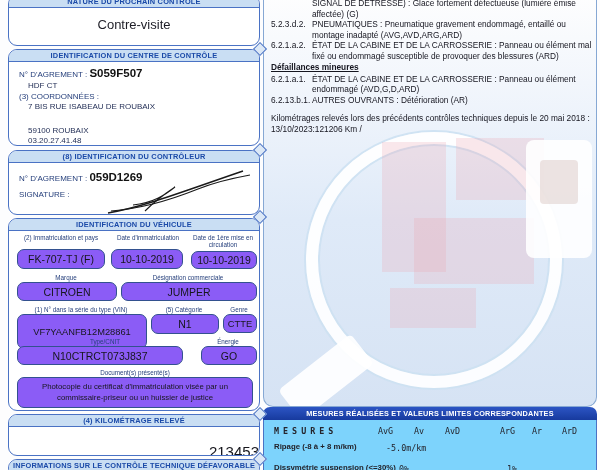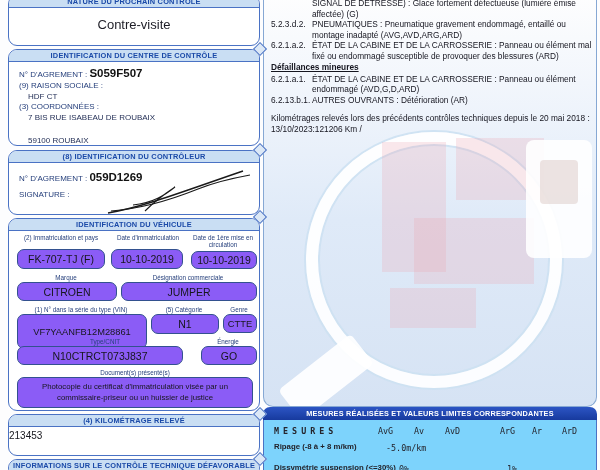--- a/index.html
+++ b/index.html
@@ -29,21 +29,21 @@
 
   .box-vehicule{top:218px;height:193px;}
   .flabel{position:absolute;font-size:6.3px;color:#27407c;text-align:center;line-height:1.15;}
   .fbox{position:absolute;border:1.5px solid #33518f;border-radius:7px;background:#8b5cf6;
         font-size:10.5px;color:#16161c;text-align:center;box-sizing:border-box;
         display:flex;align-items:center;justify-content:center;}
   .fbox.small{font-size:9.3px;}
   .fbox.doc{font-size:7.8px;line-height:1.3;padding:2px 6px;}
 
   .box-km{top:414px;height:42px;}
-  .km-value{margin-top:3px;text-align:left;font-size:10px;color:#16161c;}
+  .km-value{margin-top:16px;text-align:right;font-size:15px;color:#16161c;}
 
   .box-infos{top:459px;height:18px;}
 
   
   .right-panel{position:absolute;left:263px;top:-8px;width:334px;height:415px;
        background:linear-gradient(180deg,#fefefe 0%,#f2f6fc 22%,#dfeaf8 55%,#d6e3f4 100%);
        border:1px solid #86a8d4;border-top:none;border-radius:0 0 10px 10px;
        box-sizing:border-box;overflow:hidden;}
   .wm-ring{position:absolute;left:42px;top:140px;width:232px;height:232px;border-radius:50%;
        border:12px solid rgba(255,255,255,.92);box-shadow:0 0 0 2px rgba(205,225,242,.9),inset 0 0 0 2px rgba(205,225,242,.9);}
@@ -88,21 +88,20 @@
     <div class="nature-value">Contre-visite</div>
   </div>
 
   <div class="box box-centre">
     <div class="box-header">IDENTIFICATION DU CENTRE DE CONTRÔLE</div>
     <div class="centre-body">
       <div>
         <span class="lbl">N° D'AGREMENT :</span>
         <span class="val-big">S059F507</span>
       </div>
-      <div class="lbl">(9) RAISON SOCIALE :</div>
       <div class="indent">HDF CT</div>
       <div class="lbl">(3) COORDONNÉES :</div>
       <div class="indent">7 BIS RUE ISABEAU DE ROUBAIX</div>
       <div class="indent" style="margin-top:13px;">59100 ROUBAIX</div>
       <div class="indent">03.20.27.41.48</div>
     </div>
   </div>
 
   <div class="box box-controleur">
     <div class="box-header">(8) IDENTIFICATION DU CONTRÔLEUR</div>

